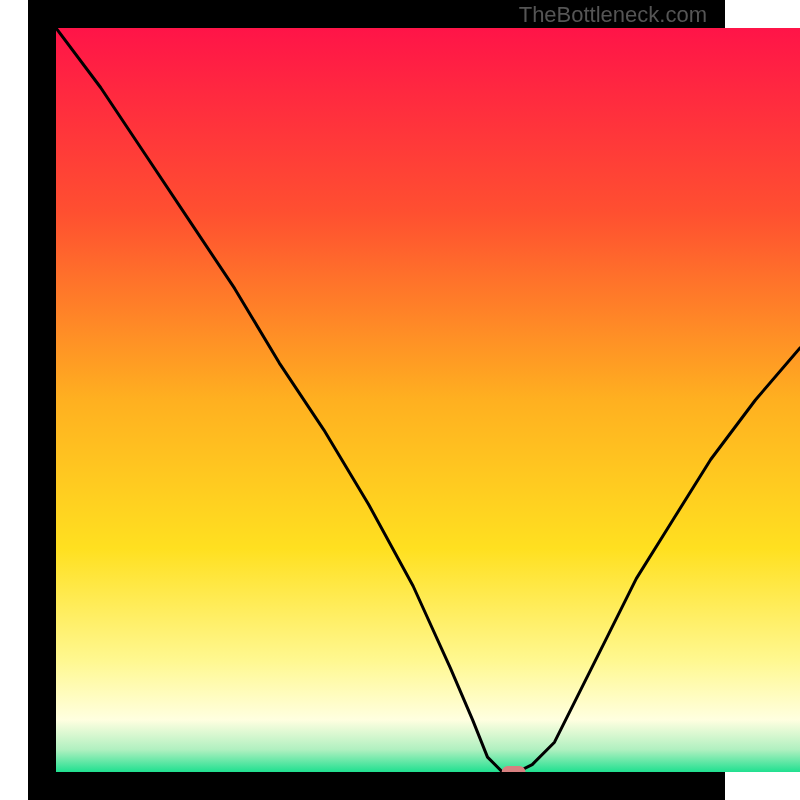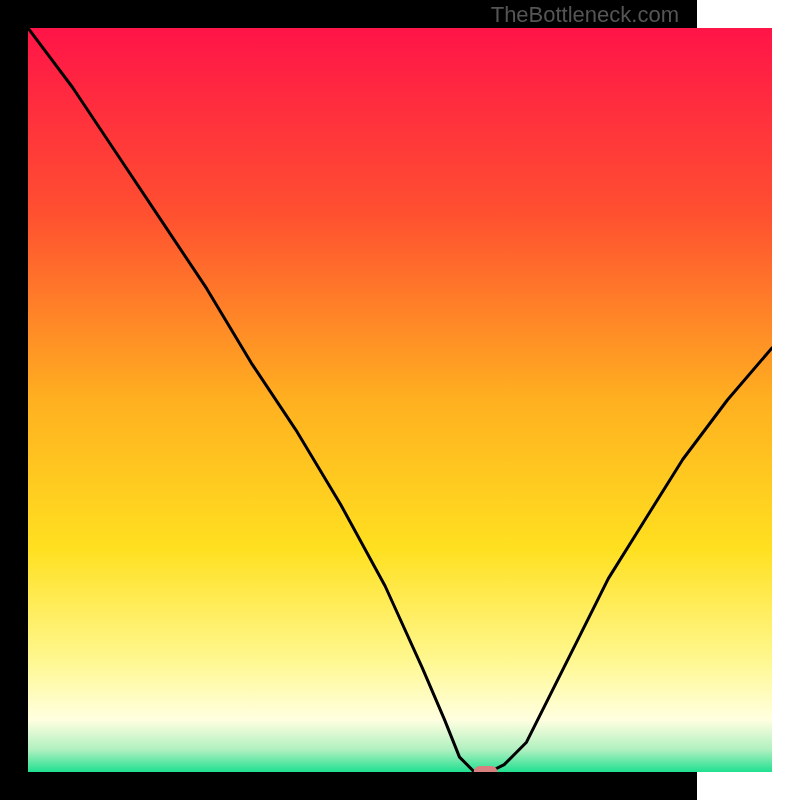--- a/index.html
+++ b/index.html
@@ -8,20 +8,21 @@
     background: #ffffff;
     width: 800px;
     height: 800px;
     overflow: hidden;
   }
   .chart-container {
     position: relative;
     width: 697px;
     height: 800px;
     background: #000000;
+    margin-left: 28px;
   }
   .watermark {
     position: absolute;
     top: 2px;
     right: 18px;
     font-family: Arial, sans-serif;
     font-size: 22px;
     font-weight: 500;
     color: #555555;
     z-index: 10;

